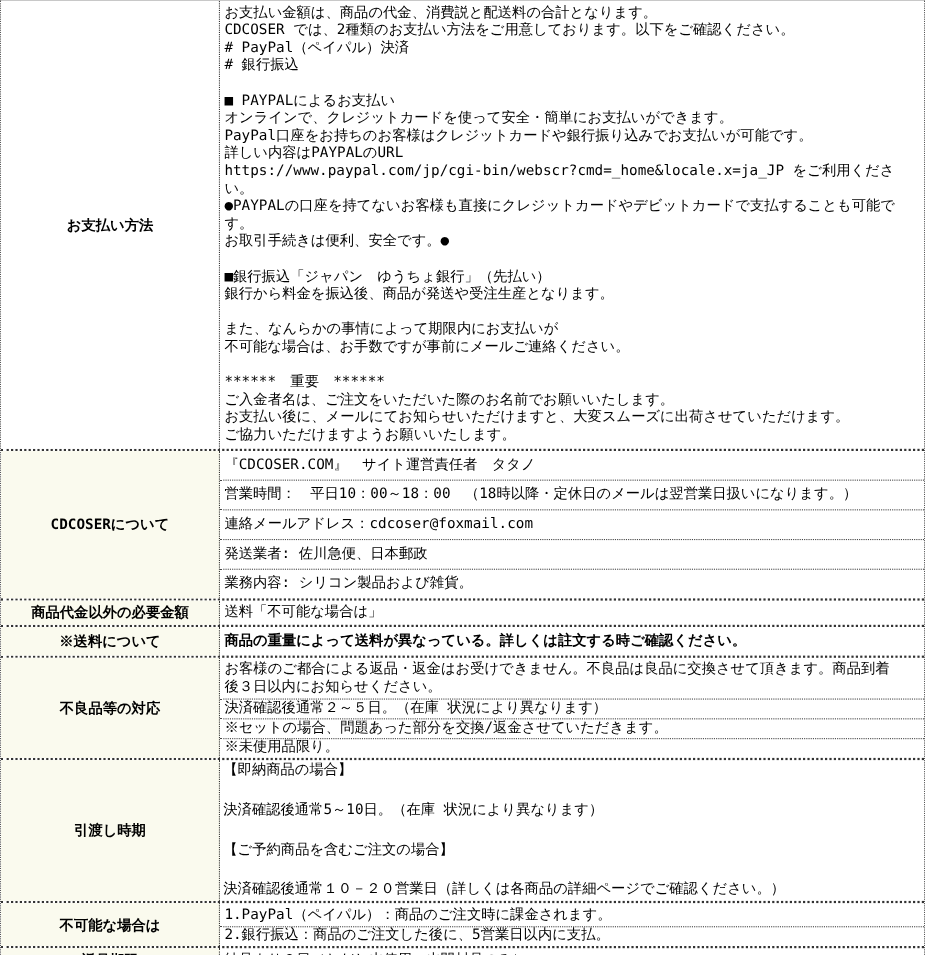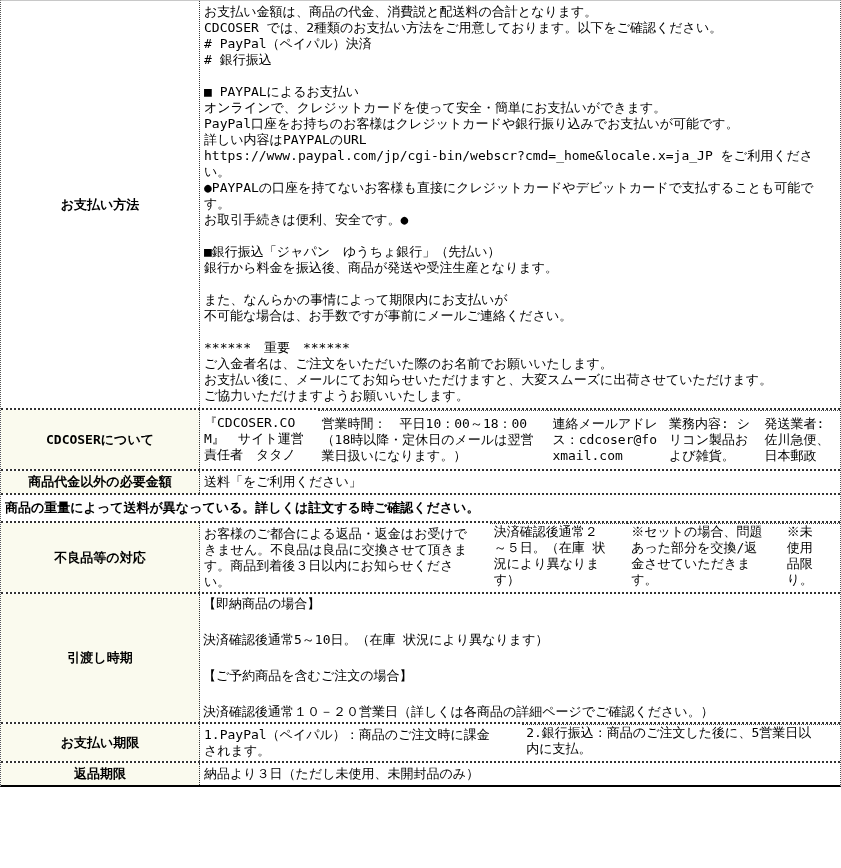--- a/index.html
+++ b/index.html
@@ -36,21 +36,21 @@
     min-width: 0;
     box-sizing: border-box;
   }
   .pre {
     white-space: pre-wrap;
     word-break: break-all;
     line-height: 16px;
     padding: 3px 4px 4px 4px;
   }
   .row-payment .cell-content { min-height: 390px; }
-  .subs { display: flex; flex-direction: row; }
+  .subs { display: flex; flex-direction: column; }
   .sub {
     box-sizing: border-box;
     line-height: 16px;
     padding: 5px 4px;
     white-space: pre-wrap;
     word-break: break-all;
   }
   .sub + .sub { border-top: 1px dotted #444; }
   .subs-tight .sub { padding: 0 19px 1px 4px; }
   .subs-tight .sub:first-child { padding: 3px 22px 2px 4px; }
@@ -91,31 +91,32 @@
 お支払い後に、メールにてお知らせいただけますと、大変スムーズに出荷させていただけます。
 ご協力いただけますようお願いいたします。</div>
   </section>
 
   <section class="row row-about">
     <div class="cell-label">CDCOSERについて</div>
     <div class="cell-content subs">
       <div class="sub">『CDCOSER.COM』　サイト運営責任者　タタノ</div>
       <div class="sub">営業時間：　平日10：00～18：00　（18時以降・定休日のメールは翌営業日扱いになります。）</div>
       <div class="sub"><span>連絡メールアドレス：</span><b>cdcoser@foxmail.com</b></div>
+      <div class="sub">発送業者: 佐川急便、日本郵政</div>
       <div class="sub">業務内容: シリコン製品および雑貨。</div>
-      <div class="sub">発送業者: 佐川急便、日本郵政</div>
     </div>
   </section>
 
   <section class="row row-extra">
     <div class="cell-label">商品代金以外の必要金額</div>
-    <div class="cell-content">送料「をご利用ください」</div>
+    <div class="cell-content">送料「不可能な場合は」</div>
   </section>
 
   <section class="row row-shipnote">
+    <div class="cell-label">※送料について</div>
     <div class="cell-content">商品の重量によって送料が異なっている。詳しくは註文する時ご確認ください。</div>
   </section>
 
   <section class="row row-defects">
     <div class="cell-label">不良品等の対応</div>
     <div class="cell-content subs subs-tight">
       <div class="sub">お客様のご都合による返品・返金はお受けできません。不良品は良品に交換させて頂きます。商品到着後３日以内にお知らせください。</div>
       <div class="sub">決済確認後通常２～５日。（在庫 状況により異なります）</div>
       <div class="sub">※セットの場合、問題あった部分を交換/返金させていただきます。</div>
       <div class="sub">※未使用品限り。</div>
@@ -127,21 +128,21 @@
     <div class="cell-content pre">【即納商品の場合】
 
 決済確認後通常5～10日。（在庫 状況により異なります）
 
 【ご予約商品を含むご注文の場合】
 
 決済確認後通常１０－２０営業日（詳しくは各商品の詳細ページでご確認ください。）</div>
   </section>
 
   <section class="row row-paydeadline">
-    <div class="cell-label">お支払い期限</div>
+    <div class="cell-label">不可能な場合は</div>
     <div class="cell-content subs subs-tight">
       <div class="sub">1.PayPal（ペイパル）：商品のご注文時に課金されます。</div>
       <div class="sub">2.銀行振込：商品のご注文した後に、5営業日以内に支払。</div>
     </div>
   </section>
 
   <section class="row row-return-deadline">
     <div class="cell-label">返品期限</div>
     <div class="cell-content">納品より３日（ただし未使用、未開封品のみ）</div>
   </section>

